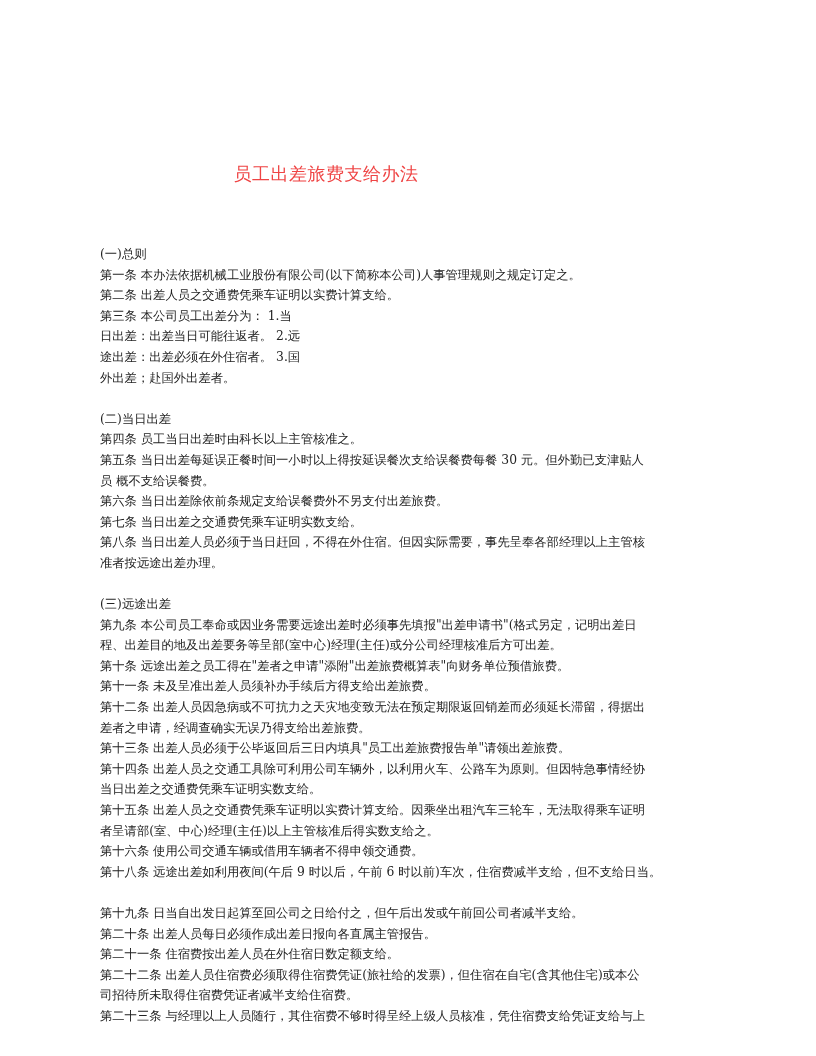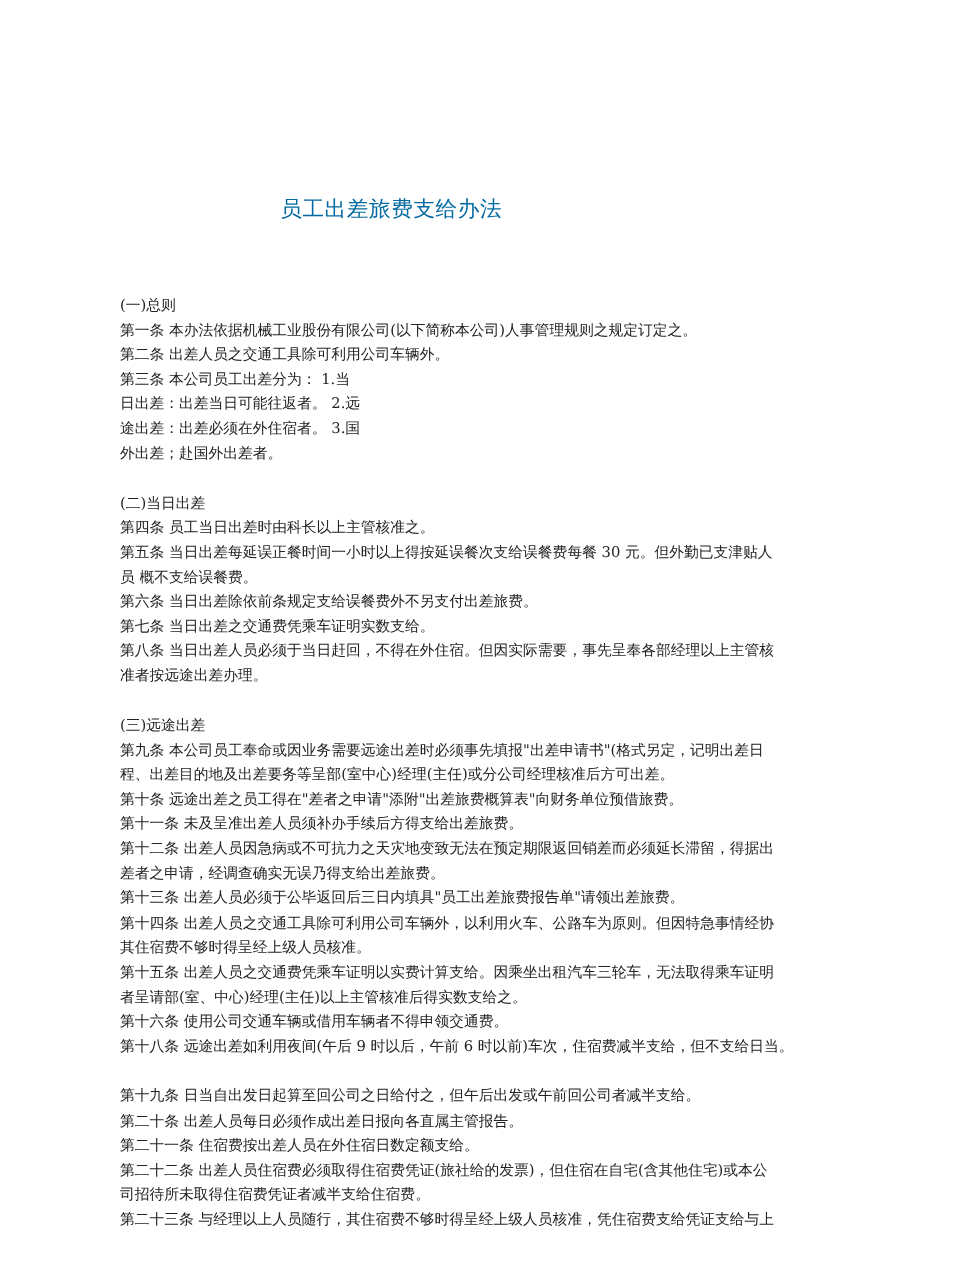--- a/index.html
+++ b/index.html
@@ -1,34 +1,34 @@
 <!DOCTYPE html>
 <html><head>
 <meta charset="utf-8">
 <style>
   html, body { margin:0; padding:0; background:#ffffff; }
   body { width:816px; height:1056px; position:relative; overflow:hidden;
          font-family:"DejaVu Serif", "Liberation Serif", serif; color:#222; }
   .title { position:absolute; top:162px; left:0; width:652px; text-align:center;
            font-family:"DejaVu Sans", "Liberation Sans", sans-serif;
-           font-size:18px; color:#0369a1; letter-spacing:0.5px; }
+           font-size:18px; color:#ef4444; letter-spacing:0.5px; }
   .body { position:absolute; top:244px; left:100px; width:640px;
           font-size:12.3px; line-height:20.6px; }
   .line { white-space:nowrap; height:20.6px; }
   .blank { height:20.6px; }
 </style>
 </head>
 <body>
 
 <div class="title">员工出差旅费支给办法</div>
 
 <div class="body">
   <div class="line">(一)总则</div>
   <div class="line">第一条 本办法依据机械工业股份有限公司(以下简称本公司)人事管理规则之规定订定之。</div>
-  <div class="line">第二条 出差人员之交通工具除可利用公司车辆外。</div>
+  <div class="line">第二条 出差人员之交通费凭乘车证明以实费计算支给。</div>
   <div class="line">第三条 本公司员工出差分为： 1.当</div>
   <div class="line">日出差：出差当日可能往返者。 2.远</div>
   <div class="line">途出差：出差必须在外住宿者。 3.国</div>
   <div class="line">外出差；赴国外出差者。</div>
   <div class="blank"></div>
   <div class="line">(二)当日出差</div>
   <div class="line">第四条 员工当日出差时由科长以上主管核准之。</div>
   <div class="line">第五条 当日出差每延误正餐时间一小时以上得按延误餐次支给误餐费每餐 30 元。但外勤已支津贴人</div>
   <div class="line">员 概不支给误餐费。</div>
   <div class="line">第六条 当日出差除依前条规定支给误餐费外不另支付出差旅费。</div>
@@ -38,21 +38,21 @@
   <div class="blank"></div>
   <div class="line">(三)远途出差</div>
   <div class="line">第九条 本公司员工奉命或因业务需要远途出差时必须事先填报"出差申请书"(格式另定，记明出差日</div>
   <div class="line">程、出差目的地及出差要务等呈部(室中心)经理(主任)或分公司经理核准后方可出差。</div>
   <div class="line">第十条 远途出差之员工得在"差者之申请"添附"出差旅费概算表"向财务单位预借旅费。</div>
   <div class="line">第十一条 未及呈准出差人员须补办手续后方得支给出差旅费。</div>
   <div class="line">第十二条 出差人员因急病或不可抗力之天灾地变致无法在预定期限返回销差而必须延长滞留，得据出</div>
   <div class="line">差者之申请，经调查确实无误乃得支给出差旅费。</div>
   <div class="line">第十三条 出差人员必须于公毕返回后三日内填具"员工出差旅费报告单"请领出差旅费。</div>
   <div class="line">第十四条 出差人员之交通工具除可利用公司车辆外，以利用火车、公路车为原则。但因特急事情经协</div>
-  <div class="line">其住宿费不够时得呈经上级人员核准。</div>
+  <div class="line">当日出差之交通费凭乘车证明实数支给。</div>
   <div class="line">第十五条 出差人员之交通费凭乘车证明以实费计算支给。因乘坐出租汽车三轮车，无法取得乘车证明</div>
   <div class="line">者呈请部(室、中心)经理(主任)以上主管核准后得实数支给之。</div>
   <div class="line">第十六条 使用公司交通车辆或借用车辆者不得申领交通费。</div>
   <div class="line">第十八条 远途出差如利用夜间(午后 9 时以后，午前 6 时以前)车次，住宿费减半支给，但不支给日当。</div>
   <div class="blank"></div>
   <div class="line">第十九条 日当自出发日起算至回公司之日给付之，但午后出发或午前回公司者减半支给。</div>
   <div class="line">第二十条 出差人员每日必须作成出差日报向各直属主管报告。</div>
   <div class="line">第二十一条 住宿费按出差人员在外住宿日数定额支给。</div>
   <div class="line">第二十二条 出差人员住宿费必须取得住宿费凭证(旅社给的发票)，但住宿在自宅(含其他住宅)或本公</div>
   <div class="line">司招待所未取得住宿费凭证者减半支给住宿费。</div>

